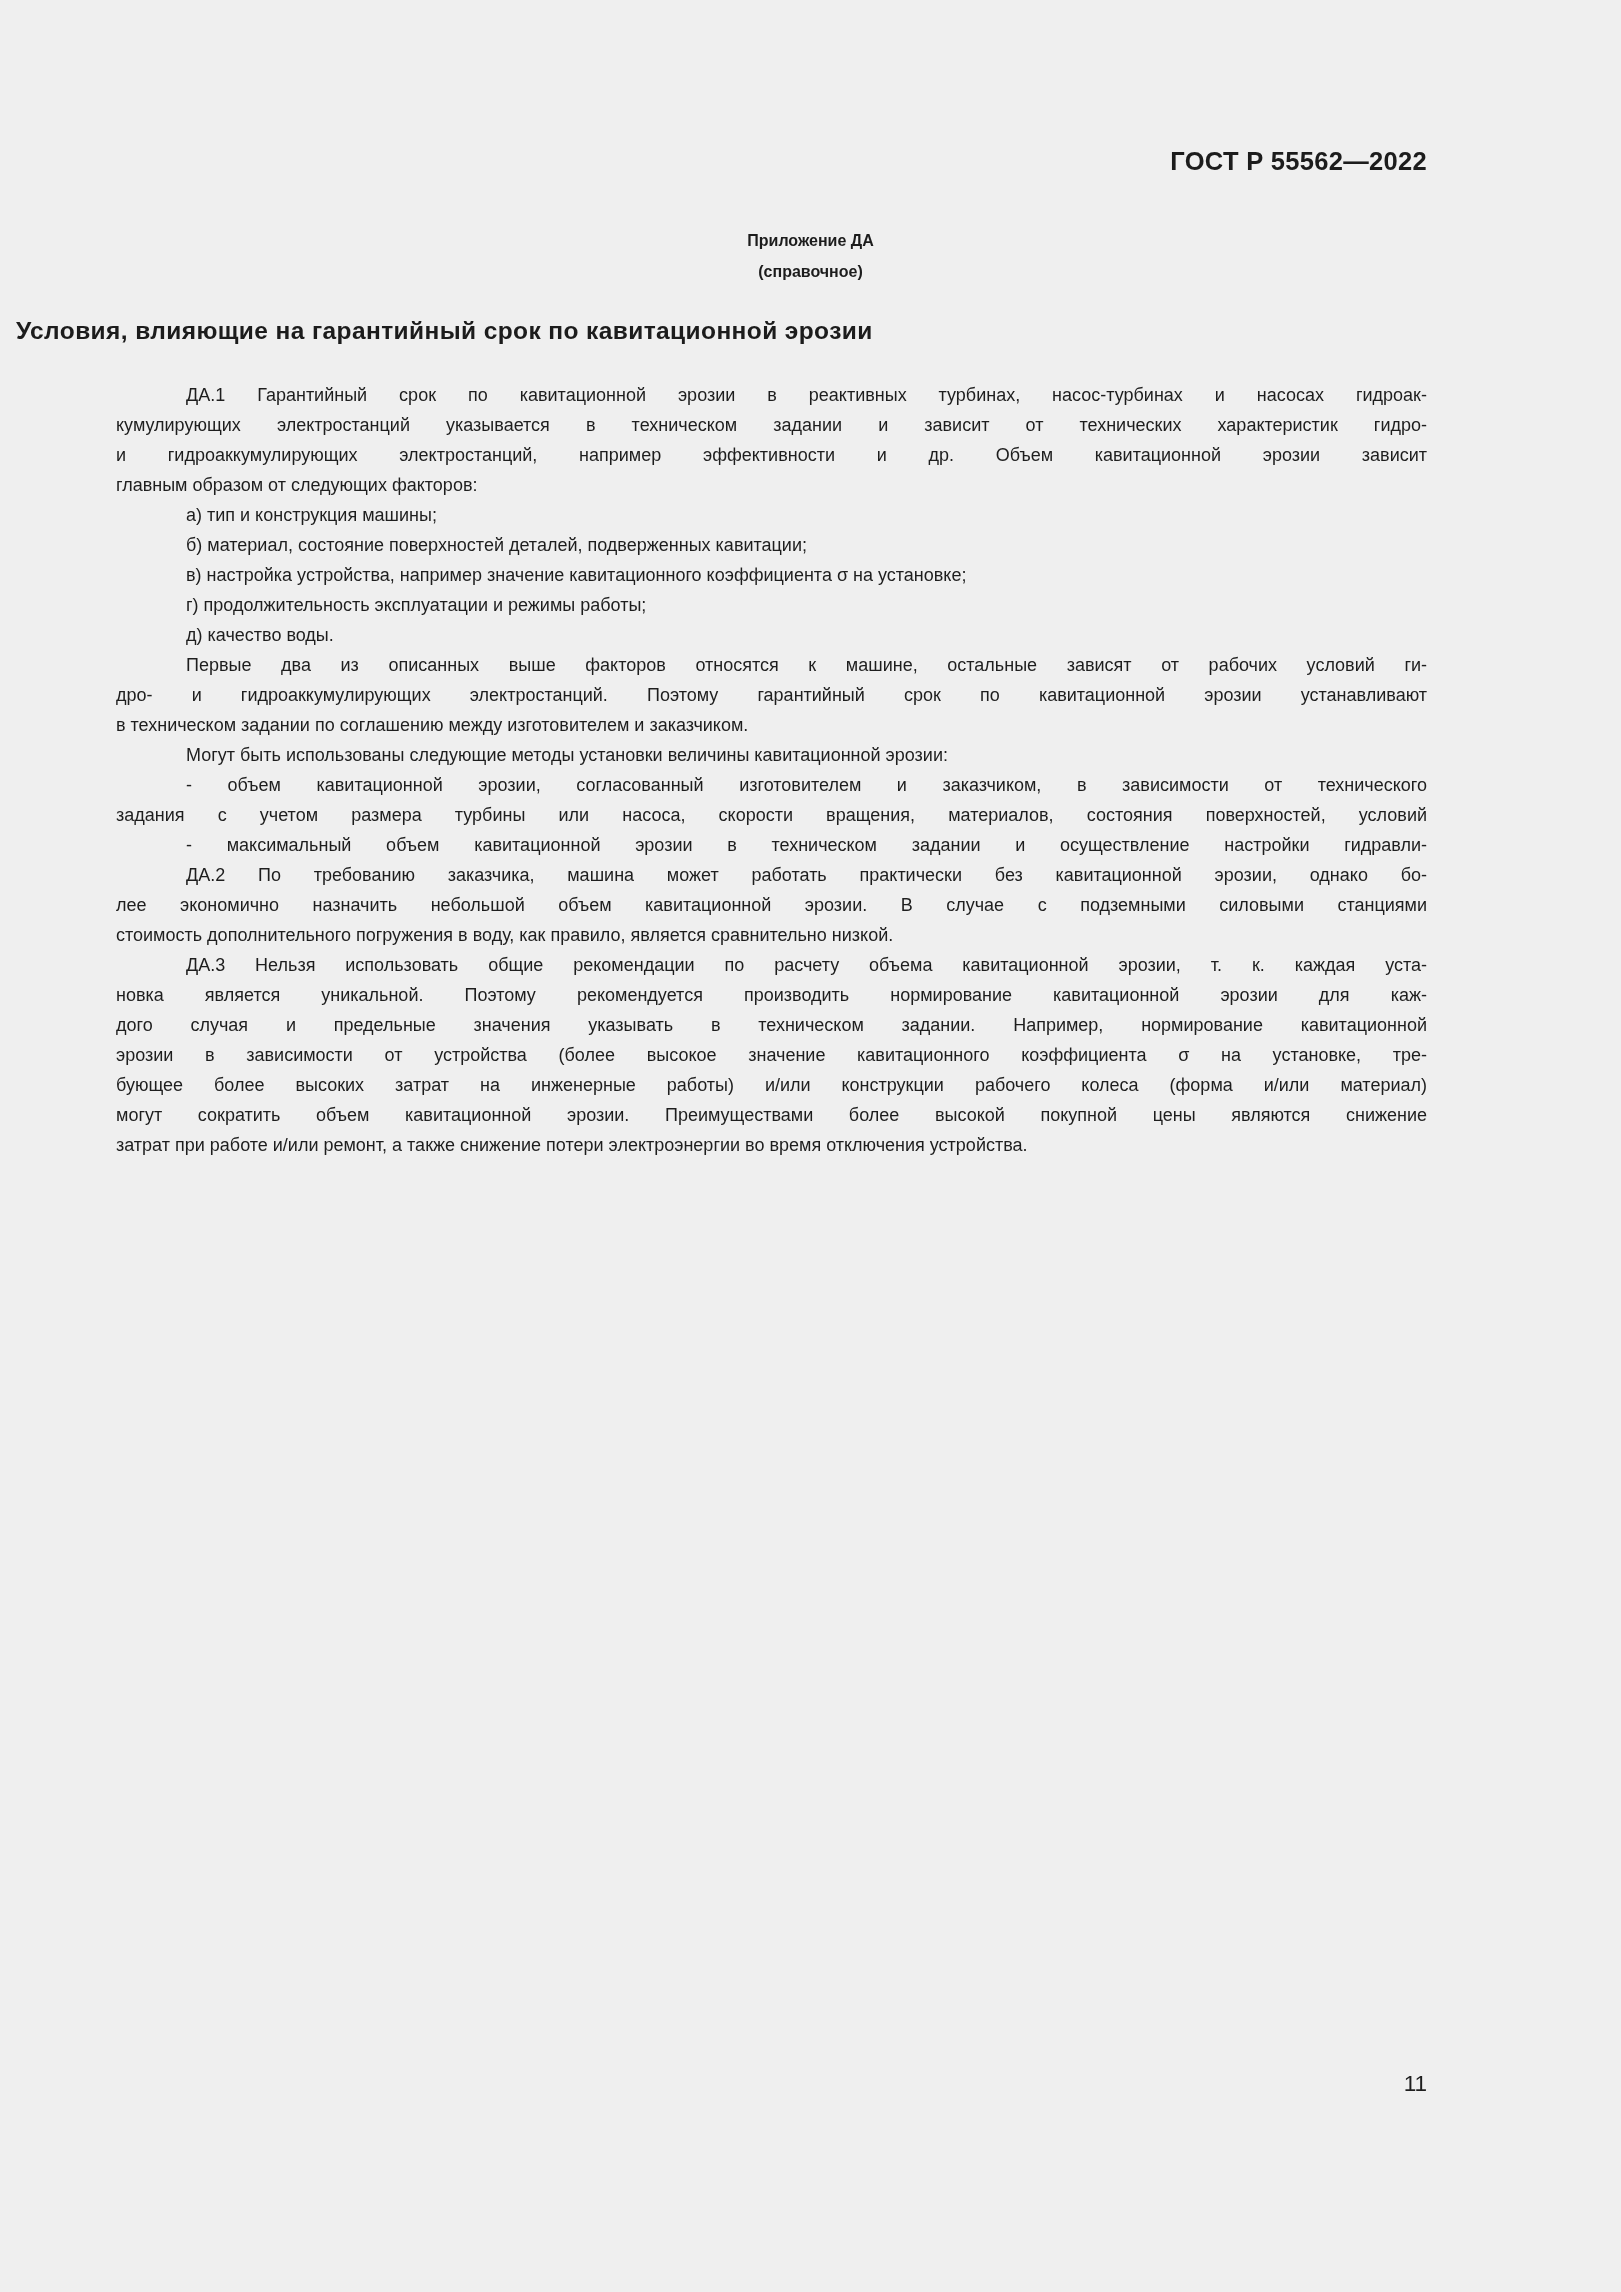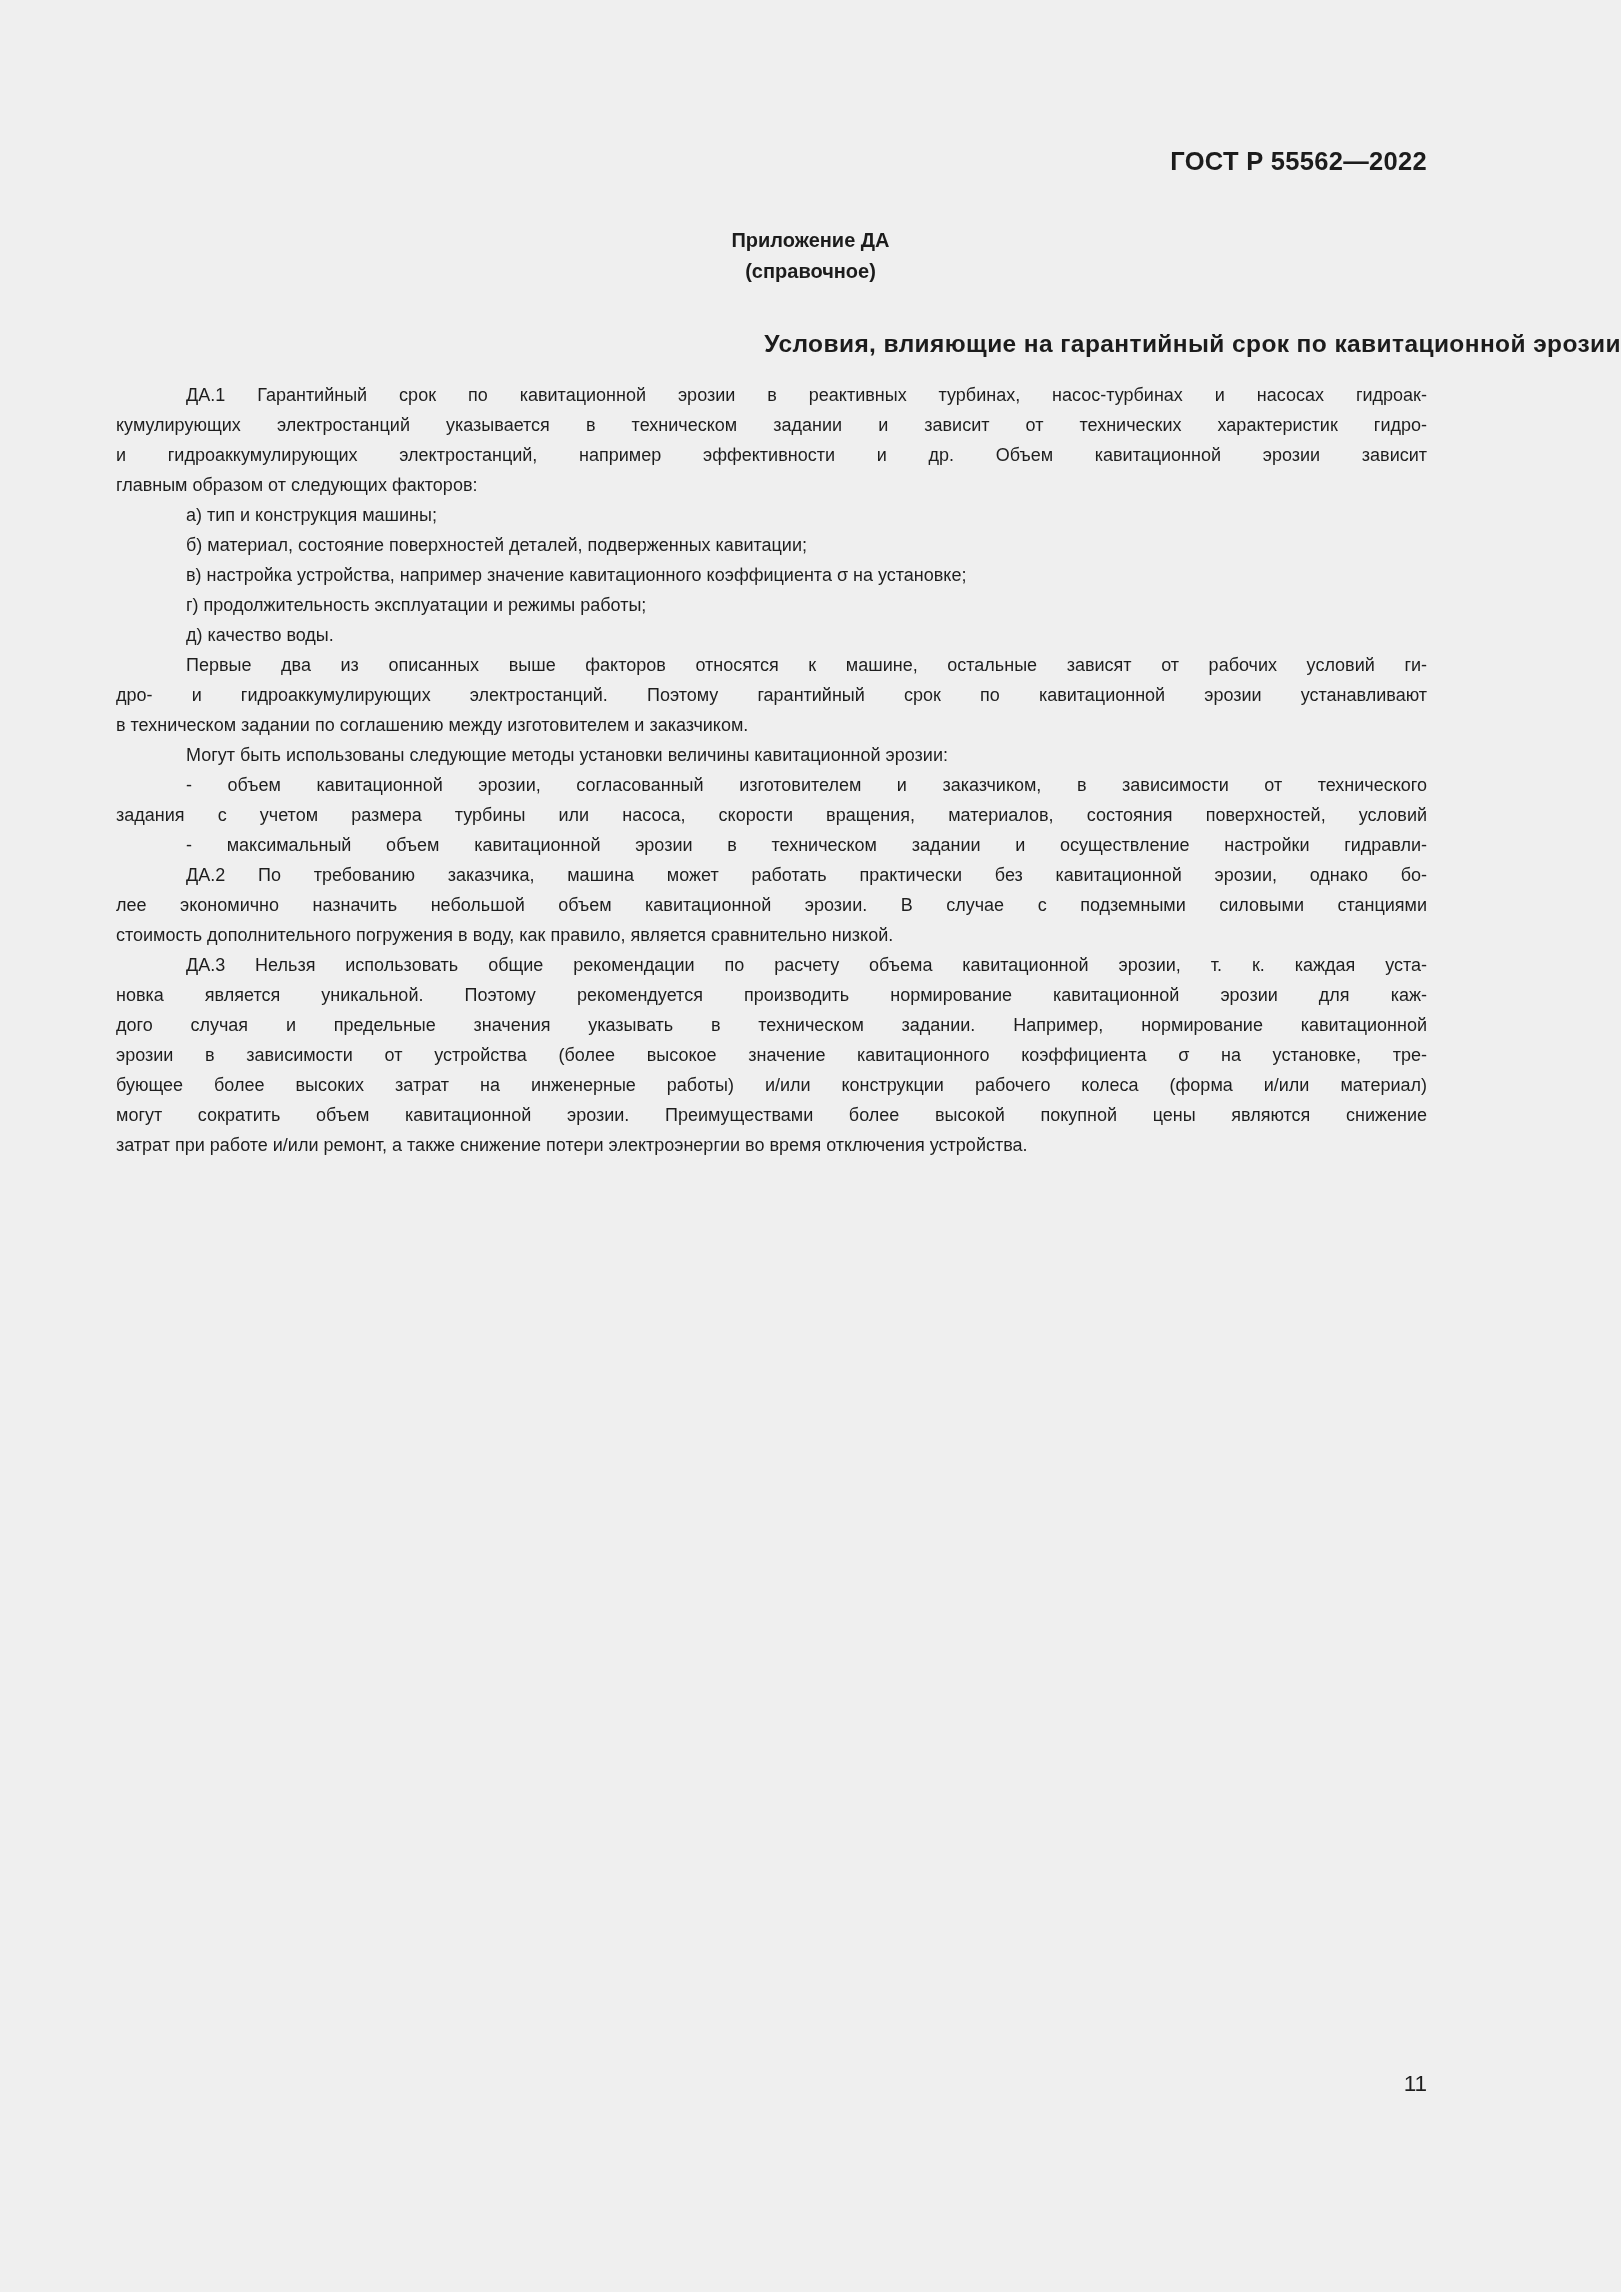--- a/index.html
+++ b/index.html
@@ -28,30 +28,30 @@
       font-size: 25.5px;
       font-weight: bold;
       letter-spacing: 0.3px;
       color: #1c1c1c;
     }
     .appendix {
       position: absolute;
       left: 0; right: 0;
       top: 225px;
       text-align: center;
-      font-size: 20px;
+      font-size: 16px;
       font-weight: bold;
       line-height: 31px;
       color: #1c1c1c;
     }
     .section-title {
       position: absolute;
       left: 0; right: 0;
-      top: 330px;
-      text-align: right;
+      top: 317px;
+      text-align: left;
       font-size: 24.5px;
       font-weight: bold;
       letter-spacing: 0.4px;
       color: #1c1c1c;
       margin-left: 16px;
     }
     .body-text {
       position: absolute;
       left: 116px;
       width: 1311px;

